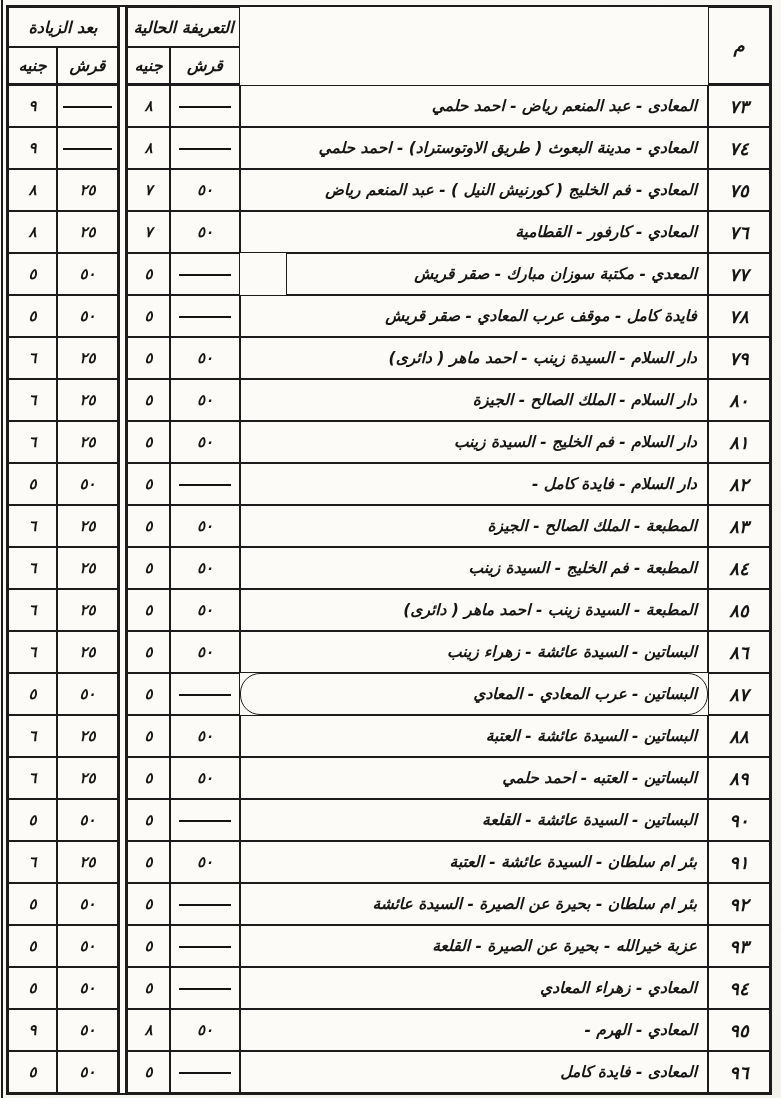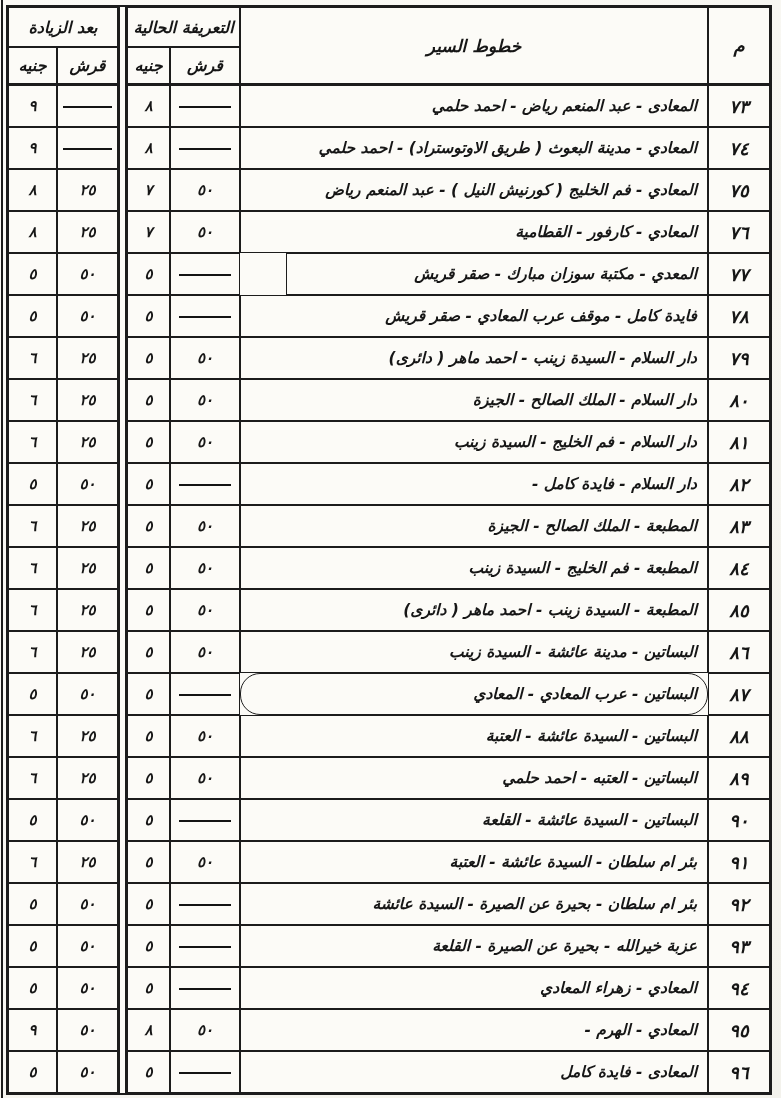--- a/index.html
+++ b/index.html
@@ -67,21 +67,20 @@
 </style>
 </head>
 <body>
 
 <div class="sheet">
   <div class="fare-table" id="fare-table">
 
     <div class="cell hdr hdr-group" style="grid-column:1 / span 2;grid-row:1;">بعد الزيادة</div>
     <div class="cell gap-cell" style="grid-column:3;grid-row:1 / span 2;"></div>
     <div class="cell hdr hdr-group" style="grid-column:4 / span 2;grid-row:1;">التعريفة الحالية</div>
-    <div class="cell hdr routes-hdr hdr-bottom" style="grid-column:6;grid-row:1 / span 2;">خطوط السير</div>
     <div class="cell hdr num-hdr hdr-bottom" style="grid-column:7;grid-row:1 / span 2;">م</div>
 
     <div class="cell hdr hdr-bottom" style="grid-column:1;grid-row:2;">جنيه</div>
     <div class="cell hdr hdr-bottom" style="grid-column:2;grid-row:2;">قرش</div>
     <div class="cell hdr hdr-bottom" style="grid-column:4;grid-row:2;">جنيه</div>
     <div class="cell hdr hdr-bottom" style="grid-column:5;grid-row:2;">قرش</div>
 
   <div class="cell fare-cell" style="grid-area: 3 / 1;">٩</div>
       <div class="cell fare-cell" style="grid-area: 3 / 2;">
         <span class="hline"></span>
@@ -185,21 +184,21 @@
       <div class="cell gap-cell" style="grid-area: 15 / 3;"></div>
       <div class="cell fare-cell" style="grid-area: 15 / 4;">٥</div>
       <div class="cell fare-cell" style="grid-area: 15 / 5;">٥٠</div>
       <div class="cell route-cell" style="grid-area: 15 / 6;">المطبعة - السيدة زينب - احمد ماهر ( دائرى)</div>
       <div class="cell rownum-cell" style="grid-area: 15 / 7;">٨٥</div>
       <div class="cell fare-cell" style="grid-area: 16 / 1;">٦</div>
       <div class="cell fare-cell" style="grid-area: 16 / 2;">٢٥</div>
       <div class="cell gap-cell" style="grid-area: 16 / 3;"></div>
       <div class="cell fare-cell" style="grid-area: 16 / 4;">٥</div>
       <div class="cell fare-cell" style="grid-area: 16 / 5;">٥٠</div>
-      <div class="cell route-cell" style="grid-area: 16 / 6;">البساتين - مدينة عائشة - السيدة زينب</div>
+      <div class="cell route-cell" style="grid-area: 16 / 6;">البساتين - السيدة عائشة - زهراء زينب</div>
       <div class="cell rownum-cell" style="grid-area: 16 / 7;">٨٦</div>
       <div class="cell fare-cell" style="grid-area: 17 / 1;">٥</div>
       <div class="cell fare-cell" style="grid-area: 17 / 2;">٥٠</div>
       <div class="cell gap-cell" style="grid-area: 17 / 3;"></div>
       <div class="cell fare-cell" style="grid-area: 17 / 4;">٥</div>
       <div class="cell fare-cell" style="grid-area: 17 / 5;">
         <span class="hline"></span>
       </div>
       <div class="cell route-cell" style="grid-area: 17 / 6; border-radius: 20px;">البساتين - عرب المعادي - المعادي</div>
       <div class="cell rownum-cell" style="grid-area: 17 / 7;">٨٧</div>

